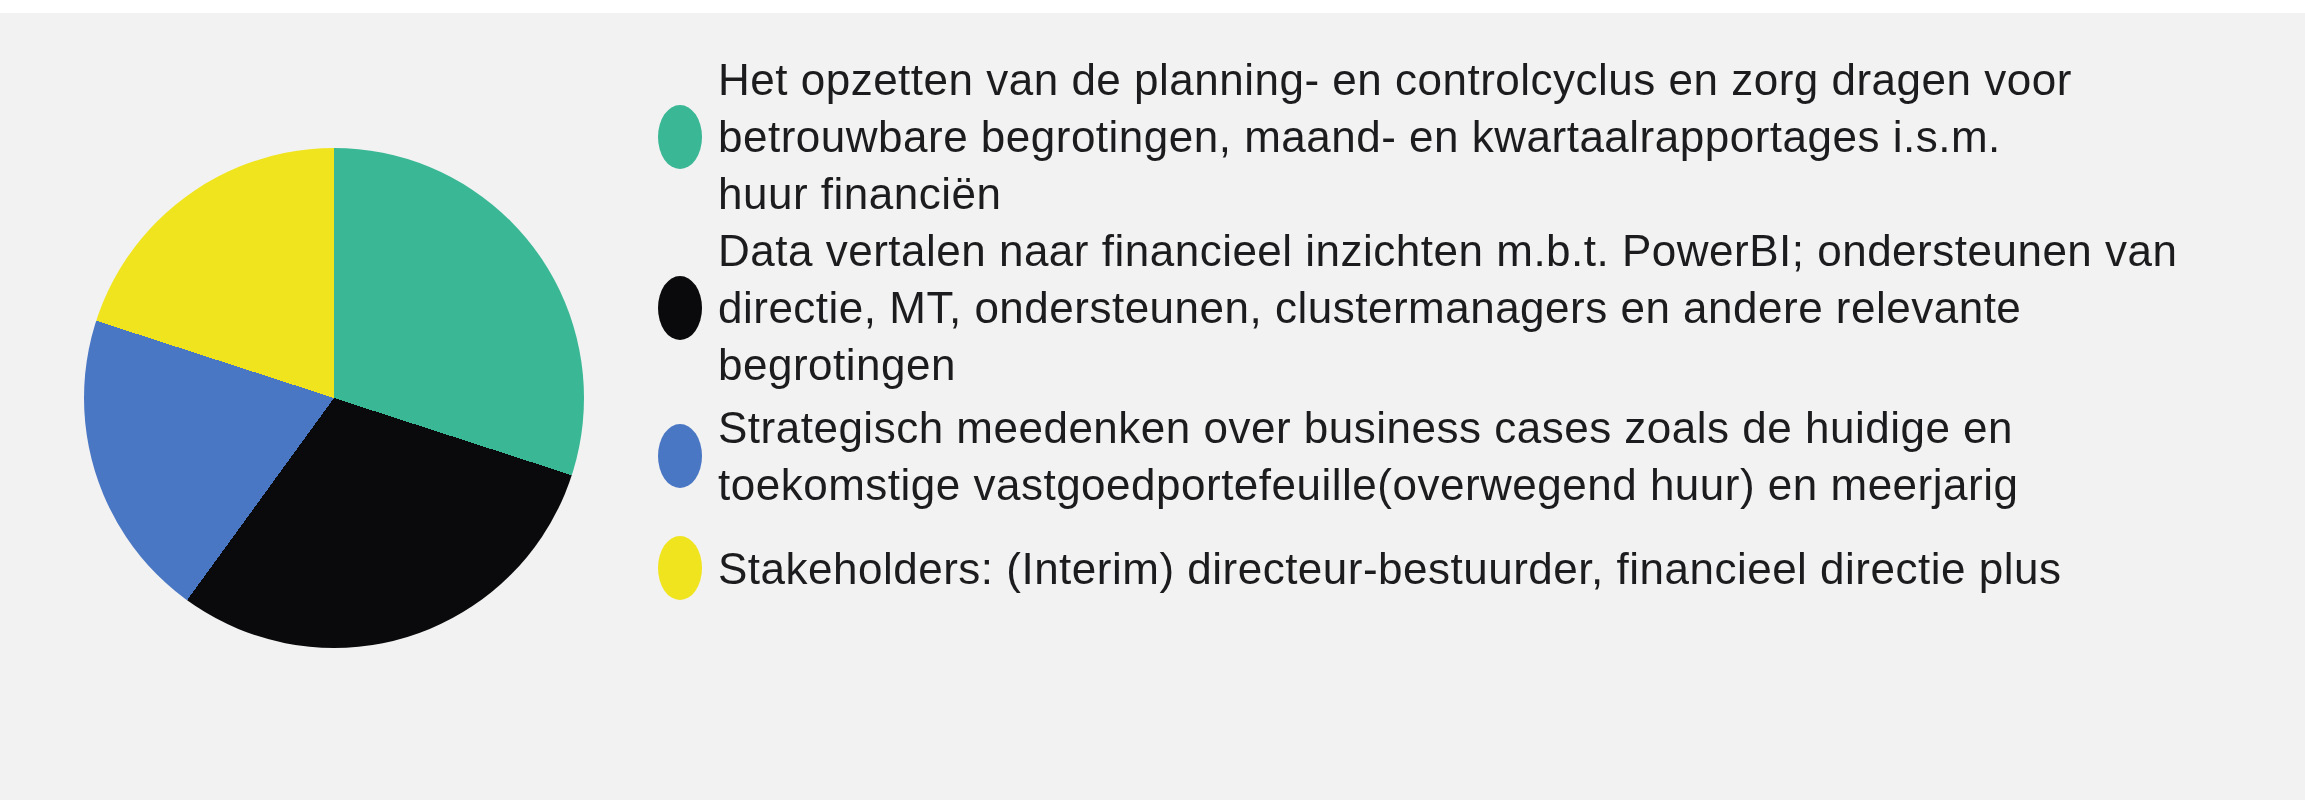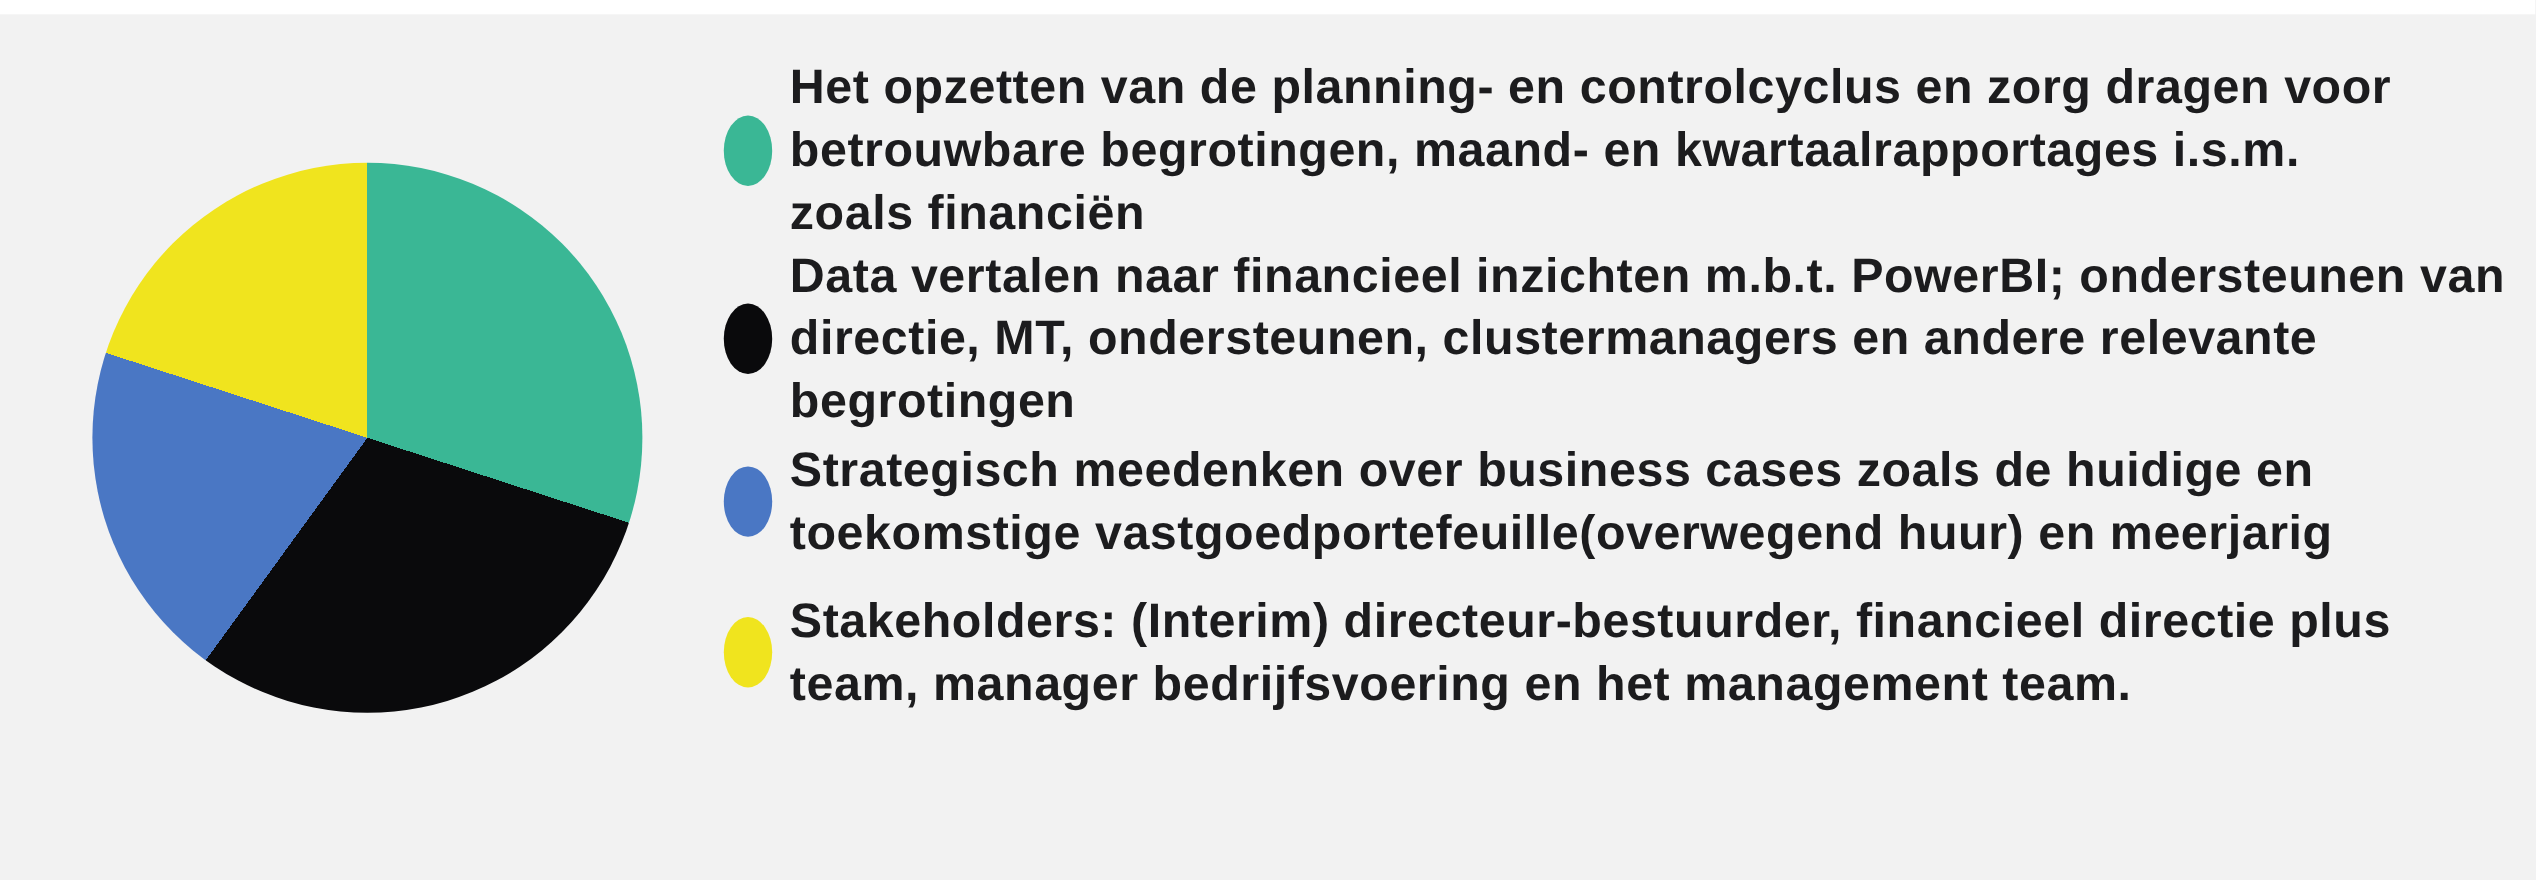--- a/index.html
+++ b/index.html
@@ -52,38 +52,37 @@
     align-self: center;
   }
   .legend-lines {
     font-size: 44px;
     line-height: 57px;
     letter-spacing: 0.5px;
     font-weight: 400;
   }
   .legend-line {
     white-space: nowrap;
-    font-weight: bold;
   }
 </style>
 </head>
 <body style="background: rgb(242, 242, 242);">
 
 <div class="top-strip" style="background: rgb(255, 255, 255);"></div>
 
 <div class="pie" style="background: conic-gradient(rgb(58, 183, 149) 0deg, rgb(58, 183, 149) 108deg, rgb(10, 10, 12) 108deg, rgb(10, 10, 12) 216deg, rgb(74, 119, 196) 216deg, rgb(74, 119, 196) 288deg, rgb(240, 228, 30) 288deg, rgb(240, 228, 30) 360deg);"></div>
 
 <div class="legend">
 
   <div class="legend-item">
     <span class="legend-marker" style="background: rgb(58, 183, 149);"></span>
     <div class="legend-lines">
       <div class="legend-line">Het opzetten van de planning- en controlcyclus en zorg dragen voor</div>
       <div class="legend-line">betrouwbare begrotingen, maand- en kwartaalrapportages i.s.m.</div>
-      <div class="legend-line">zoals financiën</div>
+      <div class="legend-line">huur financiën</div>
     </div>
   </div>
 
   <div class="legend-item">
     <span class="legend-marker" style="background: rgb(10, 10, 12);"></span>
     <div class="legend-lines">
       <div class="legend-line">Data vertalen naar financieel inzichten m.b.t. PowerBI; ondersteunen van</div>
       <div class="legend-line">directie, MT, ondersteunen, clustermanagers en andere relevante</div>
       <div class="legend-line">begrotingen</div>
     </div>
@@ -94,17 +93,16 @@
     <div class="legend-lines">
       <div class="legend-line">Strategisch meedenken over business cases zoals de huidige en</div>
       <div class="legend-line">toekomstige vastgoedportefeuille(overwegend huur) en meerjarig</div>
     </div>
   </div>
 
   <div class="legend-item gap-lg">
     <span class="legend-marker" style="background: rgb(240, 228, 30);"></span>
     <div class="legend-lines">
       <div class="legend-line">Stakeholders: (Interim) directeur-bestuurder, financieel directie plus</div>
-      <div class="legend-line">team, manager bedrijfsvoering en het management team.</div>
     </div>
   </div>
 
 </div>
 
 </body></html>

